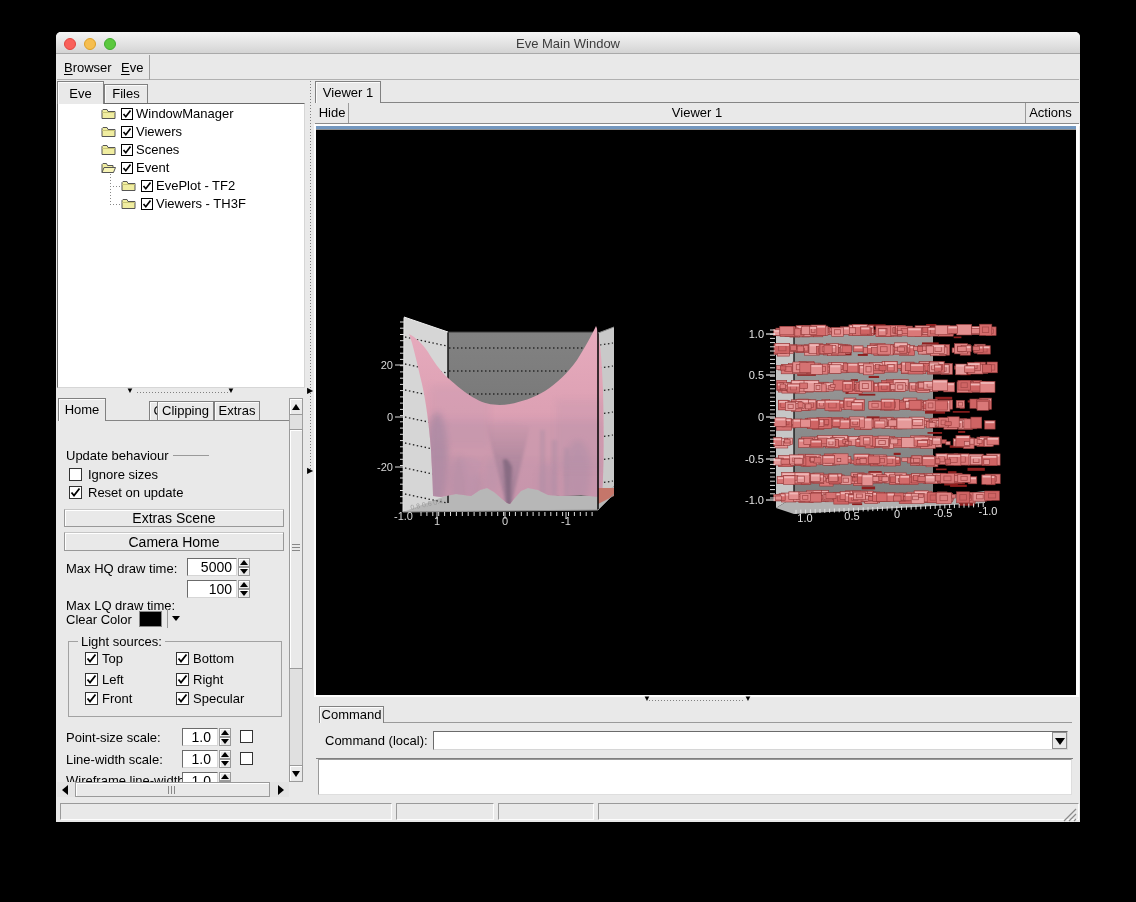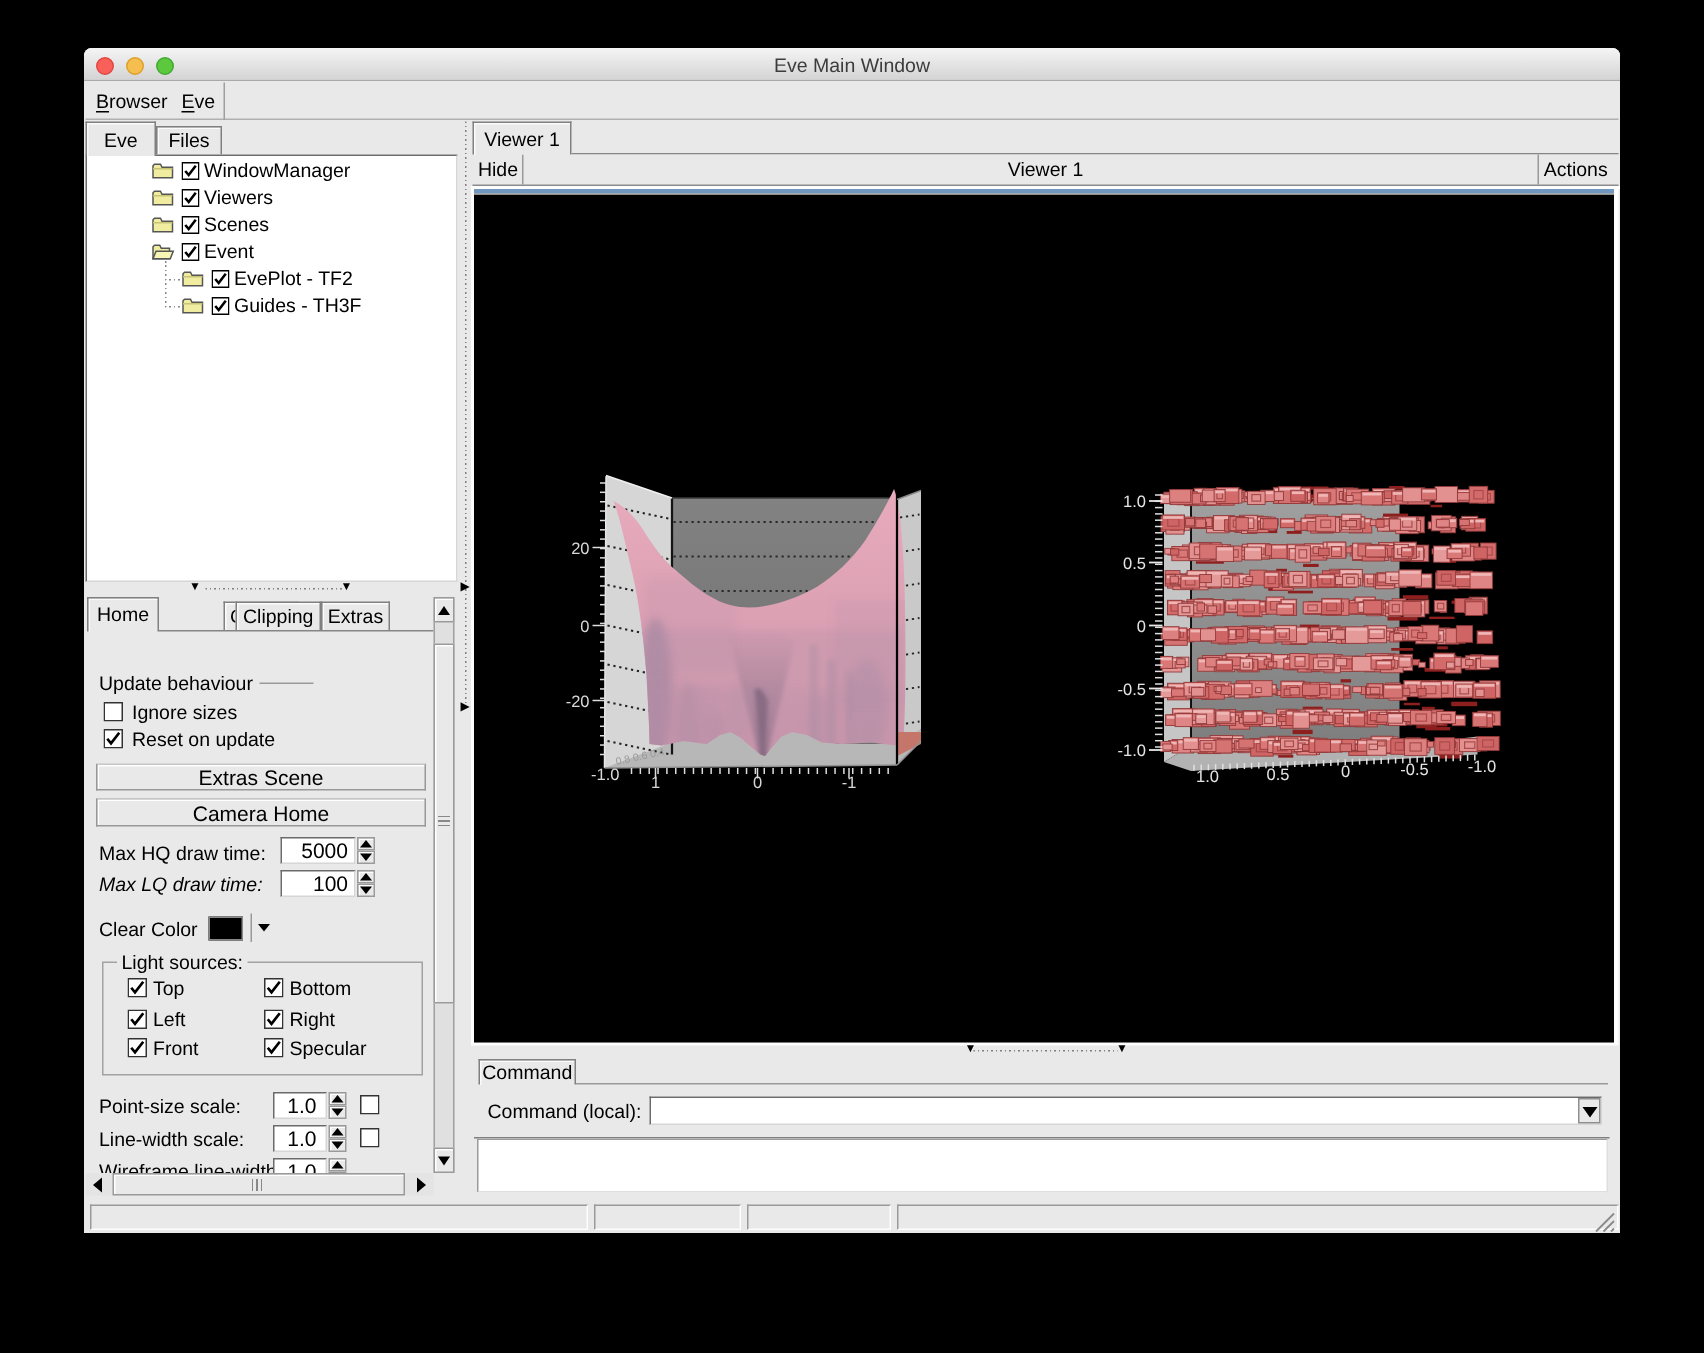--- a/index.html
+++ b/index.html
@@ -86,21 +86,21 @@
       <div class="lbl" style="left:61px;top:74px;">EvePlot - TF2</div>
       <div class="abs" style="left:15px;top:100px;width:10px;height:1px;background:repeating-linear-gradient(90deg,#888 0,#888 1px,transparent 1px,transparent 3px);"></div>
       <svg class="abs" style="left:26px;top:93px;" width="16" height="14" viewBox="0 0 16 14">
         <path d="M1 3.5 L1 11.5 L14 11.5 L14 4.5 L7 4.5 L6 2.5 L2 2.5 Z" fill="#f0eda0" stroke="#555" stroke-width="1"></path>
         <path d="M1 5.5 L14 5.5" stroke="#c8c476" stroke-width="1"></path>
       </svg>
       <svg class="abs" style="left:46px;top:94px;" width="12" height="12" viewBox="0 0 12 12">
         <rect x="0.5" y="0.5" width="11" height="11" fill="#fff" stroke="#000"></rect>
         <path d="M2.5 6 L4.8 8.7 L9.5 2.5" stroke="#000" stroke-width="1.7" fill="none"></path>
       </svg>
-      <div class="lbl" style="left:61px;top:92px;">Guides - TH3F</div>
+      <div class="lbl" style="left:61px;top:92px;">Viewers - TH3F</div>
     </div>
 <div class="abs" style="left:1px;top:357px;width:248px;height:8px;">
    <div class="abs" style="left:80px;top:3px;width:92px;height:1px;background:repeating-linear-gradient(90deg,#808080 0,#808080 1px,transparent 1px,transparent 3px);"></div>
    <div class="abs" style="left:69px;top:-3px;color:#000;font-size:8px;">▼</div>
    <div class="abs" style="left:170px;top:-3px;color:#000;font-size:8px;">▼</div>
 </div>
 <div class="tab act" style="left:2px;top:366px;width:48px;height:23px;line-height:22px;">Home</div>
 <div class="tline" style="left:50px;top:388px;width:183px;"></div>
 <div class="tab" style="left:51px;top:369px;width:50px;height:19px;line-height:18px;margin-left:42px;">Guides</div>
 <div class="tab" style="left:101px;top:369px;width:57px;height:19px;line-height:18px;">Clipping</div>
@@ -118,21 +118,21 @@
       </svg>
       <div class="lbl" style="left:31px;top:65px;">Reset on update</div>
       <div class="btn" style="left:7px;top:89px;width:220px;height:18px;line-height:17px;">Extras Scene</div>
       <div class="btn" style="left:7px;top:112px;width:220px;height:19px;line-height:18px;">Camera Home</div>
       <div class="lbl" style="left:9px;top:141px;">Max HQ draw time:</div>
       <div class="spin" style="left:130px;top:138px;width:50px;height:18px;line-height:17px;padding-right:4px;">5000</div>
       <div class="sbtn" style="left:181px;top:138px;width:12px;height:9px;"></div>
       <div class="sbtn" style="left:181px;top:147px;width:12px;height:9px;"></div>
       <div class="arr" style="left:183px;top:140px;border-left:4px solid transparent;border-right:4px solid transparent;border-bottom:5px solid #000;"></div>
       <div class="arr" style="left:183px;top:149px;border-left:4px solid transparent;border-right:4px solid transparent;border-top:5px solid #000;"></div>
-      <div class="lbl" style="left:9px;top:162px;font-style:italic;">Max LQ draw time:</div>
+      <div class="lbl" style="left:9px;top:178px;">Max LQ draw time:</div>
       <div class="spin" style="left:130px;top:160px;width:50px;height:18px;line-height:17px;padding-right:4px;">100</div>
       <div class="sbtn" style="left:181px;top:160px;width:12px;height:9px;"></div>
       <div class="sbtn" style="left:181px;top:169px;width:12px;height:9px;"></div>
       <div class="arr" style="left:183px;top:162px;border-left:4px solid transparent;border-right:4px solid transparent;border-bottom:5px solid #000;"></div>
       <div class="arr" style="left:183px;top:171px;border-left:4px solid transparent;border-right:4px solid transparent;border-top:5px solid #000;"></div>
       <div class="lbl" style="left:9px;top:192px;">Clear Color</div>
       <div class="abs" style="left:82px;top:191px;width:23px;height:16px;background:#000;border:1px solid #888;"></div>
       <div class="abs" style="left:110px;top:189px;width:1px;height:19px;background:#9a9a9a;"></div>
       <div class="arr" style="left:115px;top:196px;border-left:4px solid transparent;border-right:4px solid transparent;border-top:5px solid #000;"></div>
       <div class="abs" style="left:11px;top:221px;width:214px;height:76px;border:1px solid #a2a2a2;"></div>

